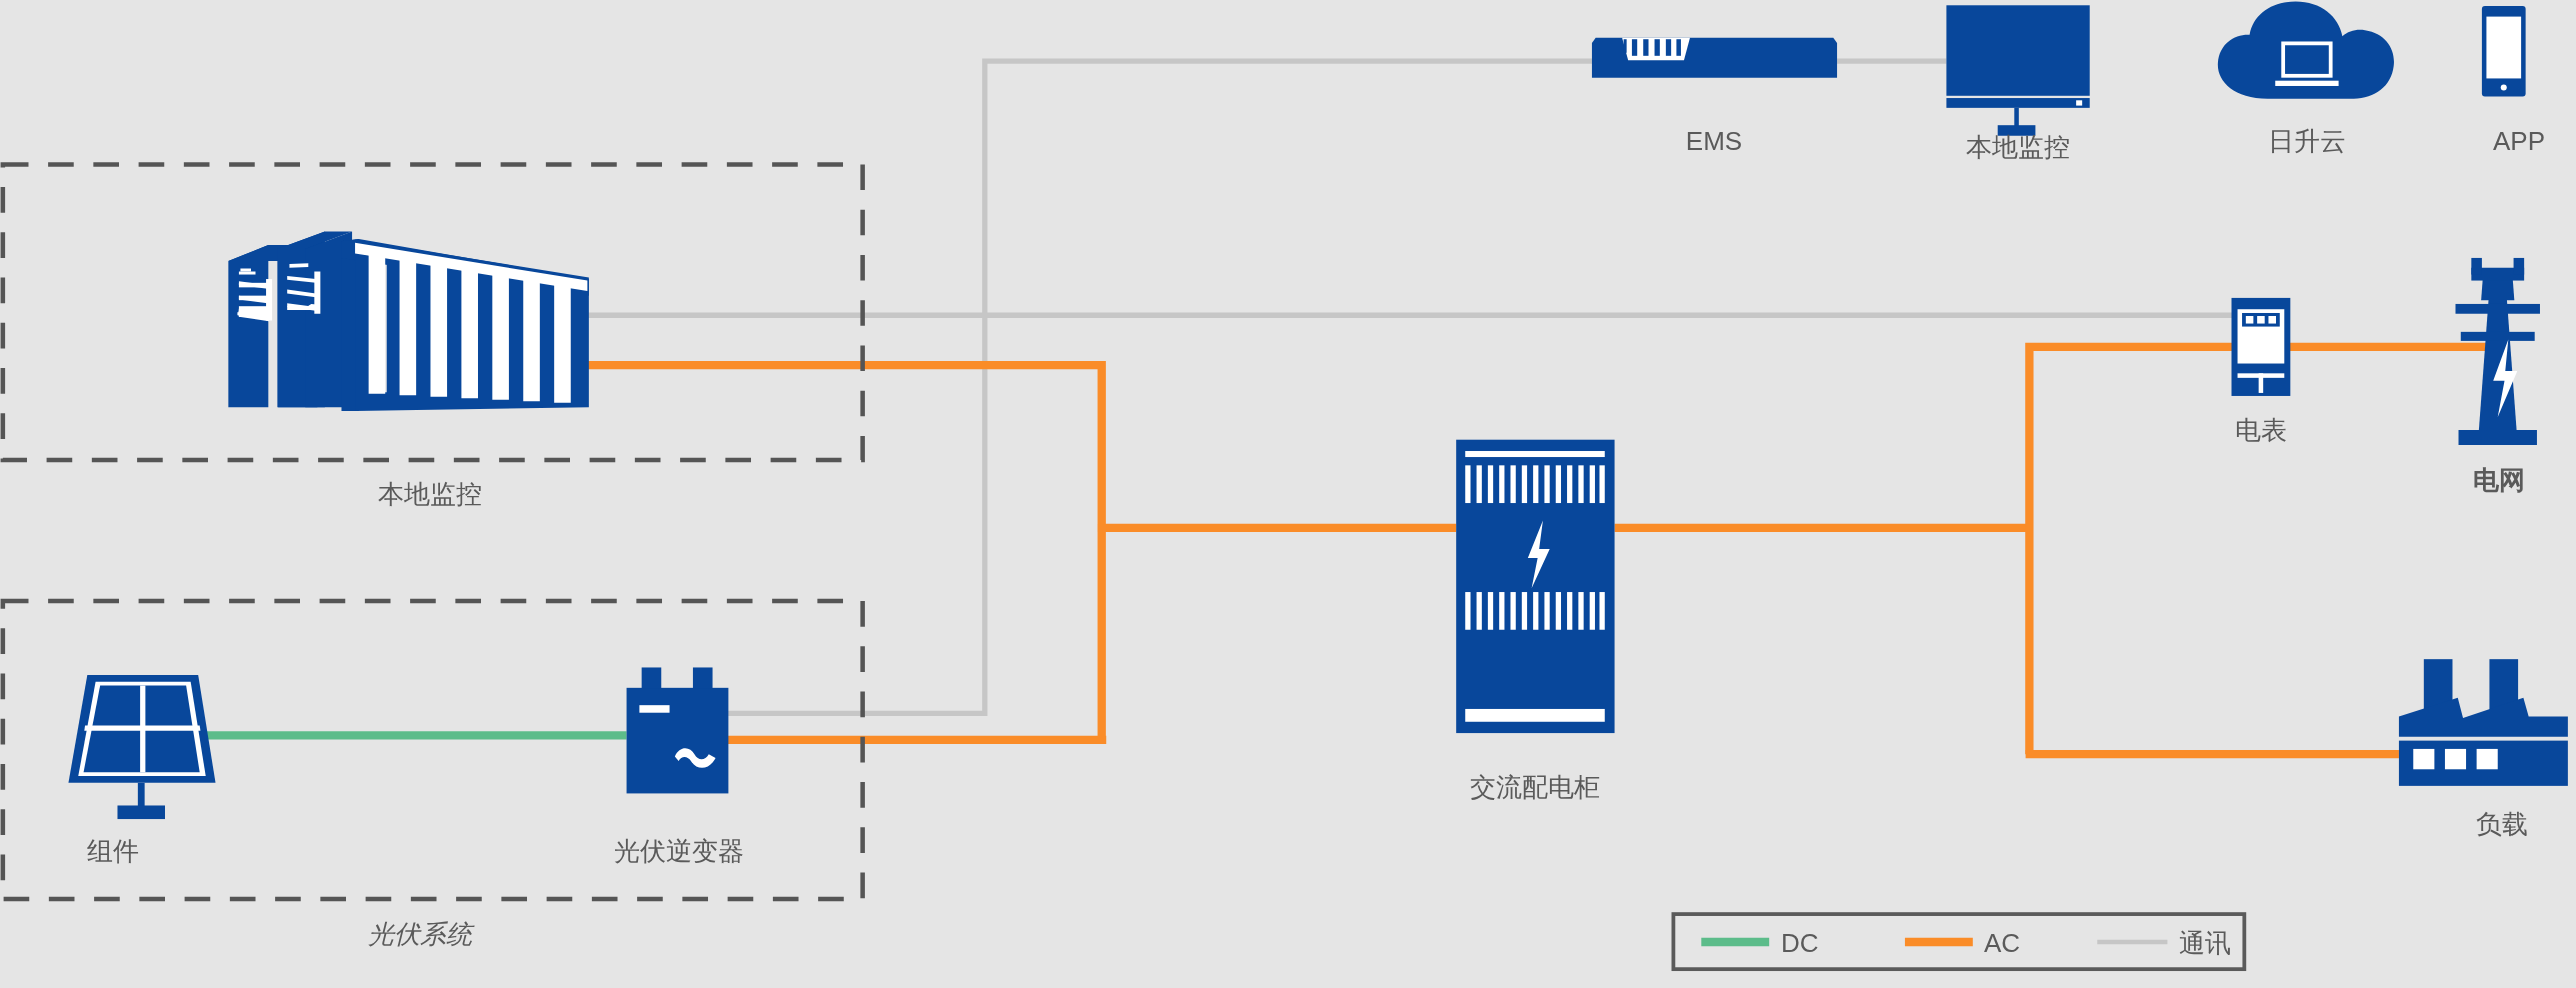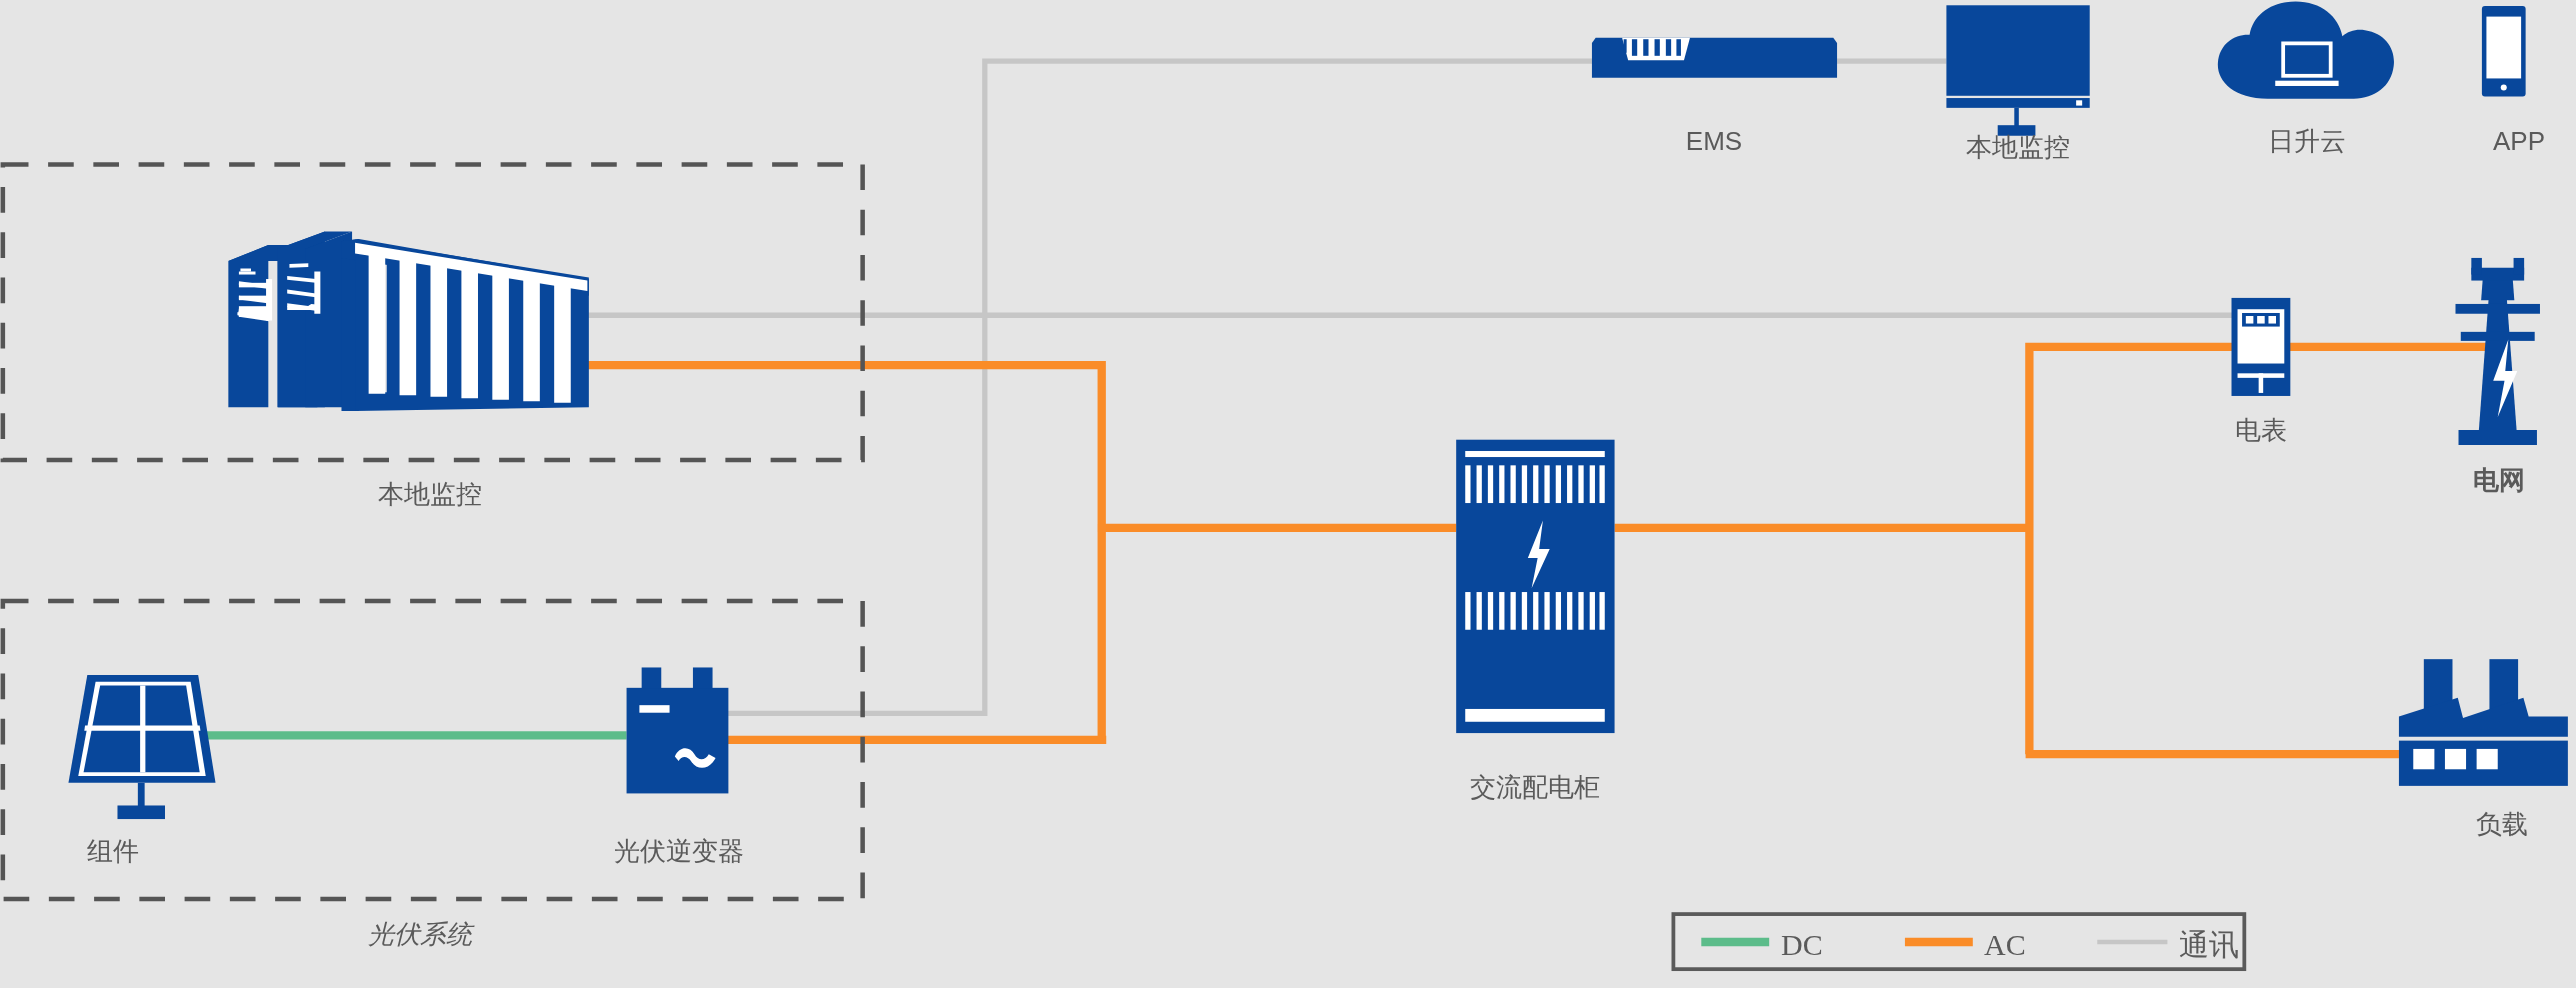--- a/index.html
+++ b/index.html
@@ -11,24 +11,24 @@
     color:#5a5a5a;
     font-size:26px;
     line-height:1;
     white-space:nowrap;
     font-family:"Liberation Sans","DejaVu Sans",sans-serif;
     transform:translateX(-50%);
   }
   .legend-text{
     position:absolute;
     color:#5a5a5a;
-    font-size:30px;
+    font-size:26px;
     line-height:1;
     white-space:nowrap;
-    font-family:Liberation Serif, serif;
+    font-family:Liberation Sans, sans-serif;
   }
 </style>
 </head>
 <body>
 
 <div id="stage">
 
   <svg id="diagram" viewBox="0 0 3414 1310" xmlns="http://www.w3.org/2000/svg">
 
     <g>

